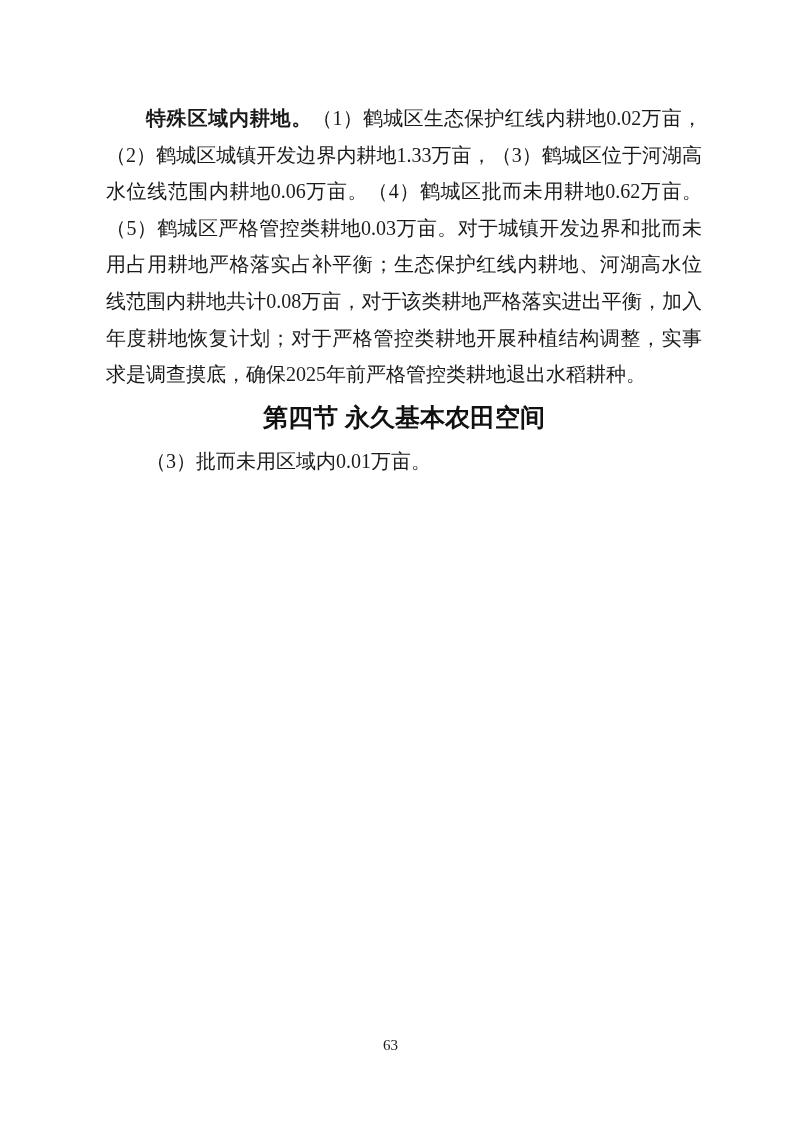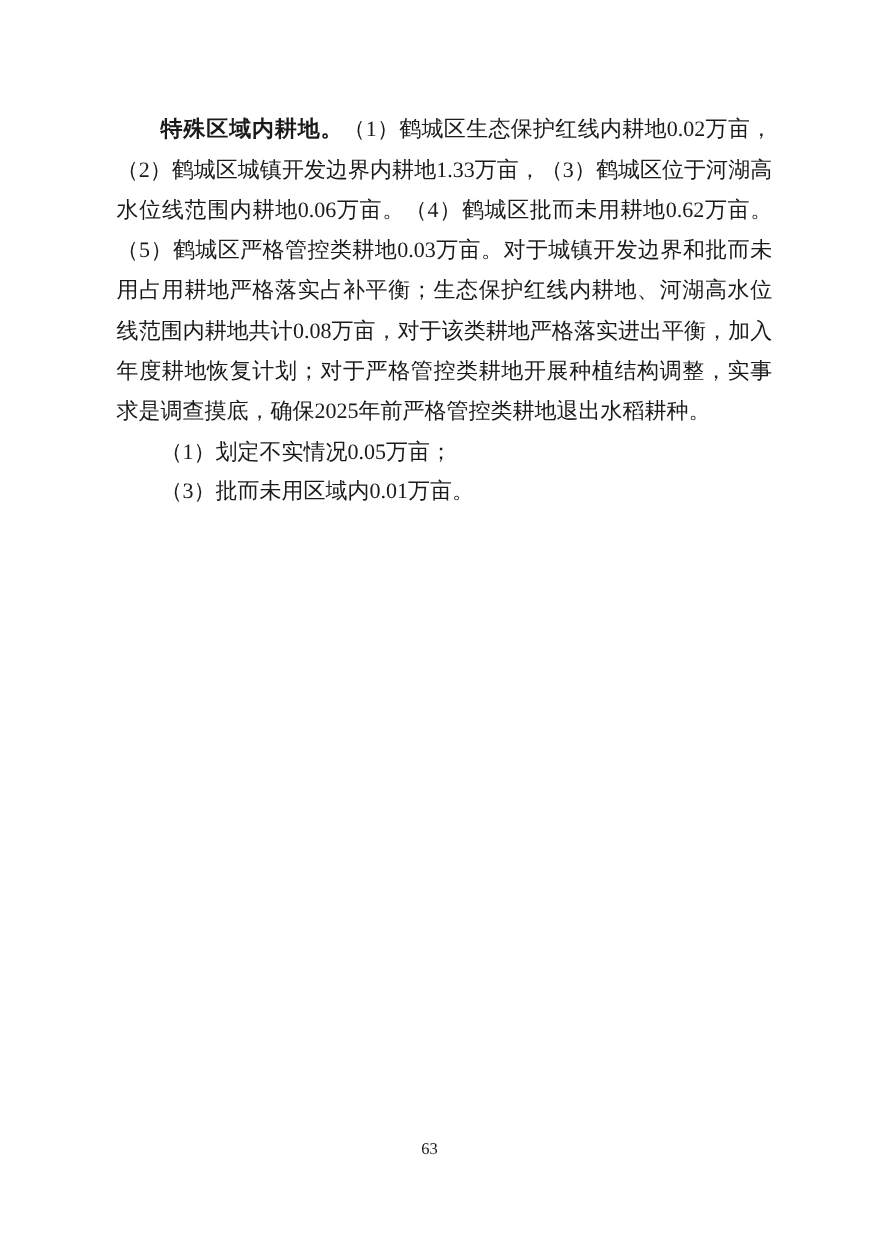--- a/index.html
+++ b/index.html
@@ -60,24 +60,24 @@
     }
   </style>
 </head>
 <body>
 
 <div class="page">
   <div class="body-text">
 
     <p class="para"><span class="lead">特殊区域内耕地。</span><span>（1）鹤城区生态保护红线内耕地0.02万亩，（2）鹤城区城镇开发边界内耕地1.33万亩，（3）鹤城区位于河湖高水位线范围内耕地0.06万亩。（4）鹤城区批而未用耕地0.62万亩。（5）鹤城区严格管控类耕地0.03万亩。对于城镇开发边界和批而未用占用耕地严格落实占补平衡；生态保护红线内耕地、河湖高水位线范围内耕地共计0.08万亩，对于该类耕地严格落实进出平衡，加入年度耕地恢复计划；对于严格管控类耕地开展种植结构调整，实事求是调查摸底，确保2025年前严格管控类耕地退出水稻耕种。</span></p>
 
+    <h2 class="section-heading">第四节 永久基本农田空间</h2>
 
 
 
-    <p class="list-line">（1）划定不实情况0.05万亩；</p>
 
 
     <p class="list-line">（3）批而未用区域内0.01万亩。</p>
 
 
   </div>
 
   <div class="page-number">63</div>
 </div>
 

